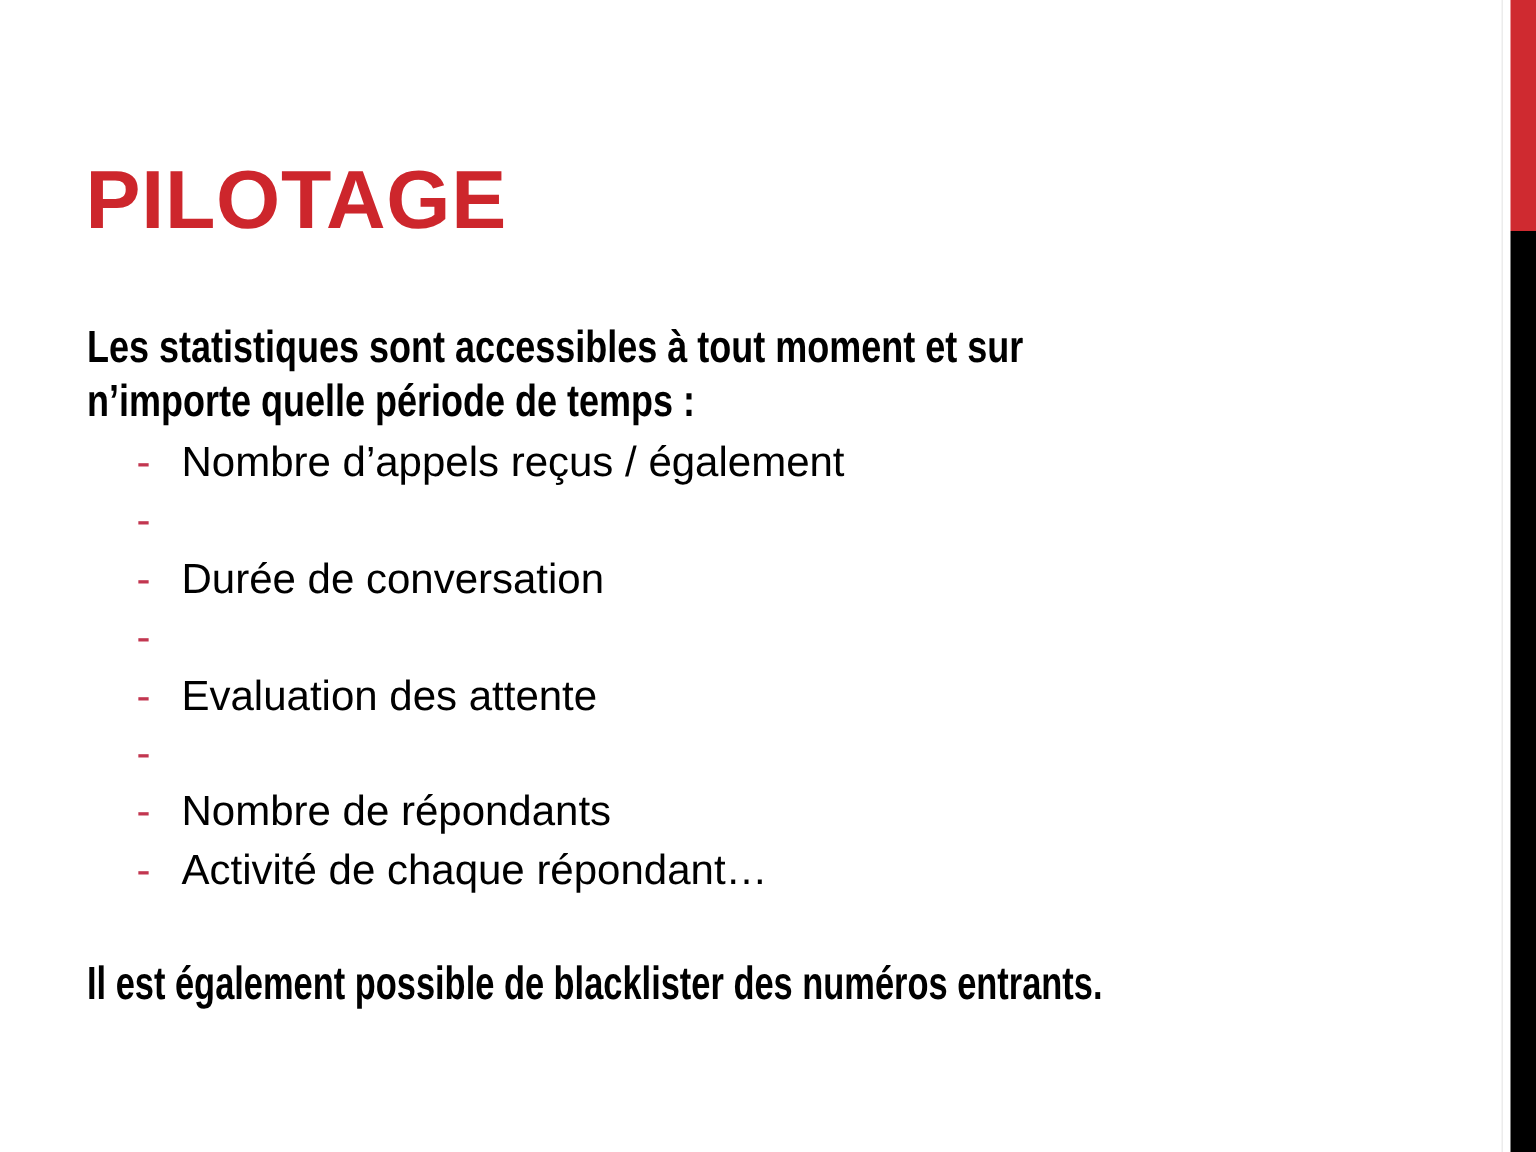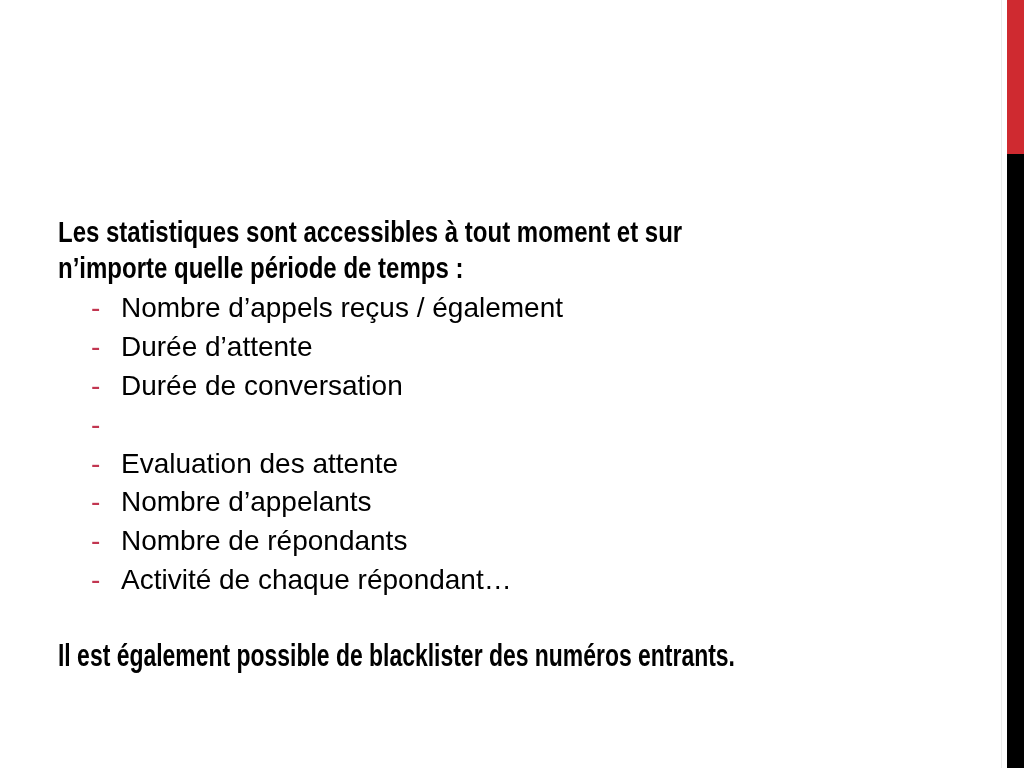--- a/index.html
+++ b/index.html
@@ -106,49 +106,48 @@
 
 <div class="slide">
 
   <div class="accent-hairline"></div>
 
   <div class="accent-bar">
     <div class="accent-bar-red"></div>
     <div class="accent-bar-black"></div>
   </div>
 
+  <h1 class="title">PILOTAGE</h1>
 
   <p class="intro">
     <span class="line">Les statistiques sont accessibles à tout moment et sur</span>
     <span class="line">n’importe quelle période de temps :</span>
   </p>
 
   <ul class="bullets">
     <li class="bullet">
       <span class="dash">-</span>
       <span class="bullet-text">Nombre d’appels reçus / également</span>
     </li>
     <li class="bullet">
       <span class="dash">-</span>
-      <span class="bullet-text">Durée d’attente</span>
     </li>
     <li class="bullet">
       <span class="dash">-</span>
       <span class="bullet-text">Durée de conversation</span>
     </li>
     <li class="bullet">
       <span class="dash">-</span>
     </li>
     <li class="bullet">
       <span class="dash">-</span>
       <span class="bullet-text">Evaluation des attente</span>
     </li>
     <li class="bullet">
       <span class="dash">-</span>
-      <span class="bullet-text">Nombre d’appelants</span>
     </li>
     <li class="bullet">
       <span class="dash">-</span>
       <span class="bullet-text">Nombre de répondants</span>
     </li>
     <li class="bullet">
       <span class="dash">-</span>
       <span class="bullet-text">Activité de chaque répondant…</span>
     </li>
   </ul>

